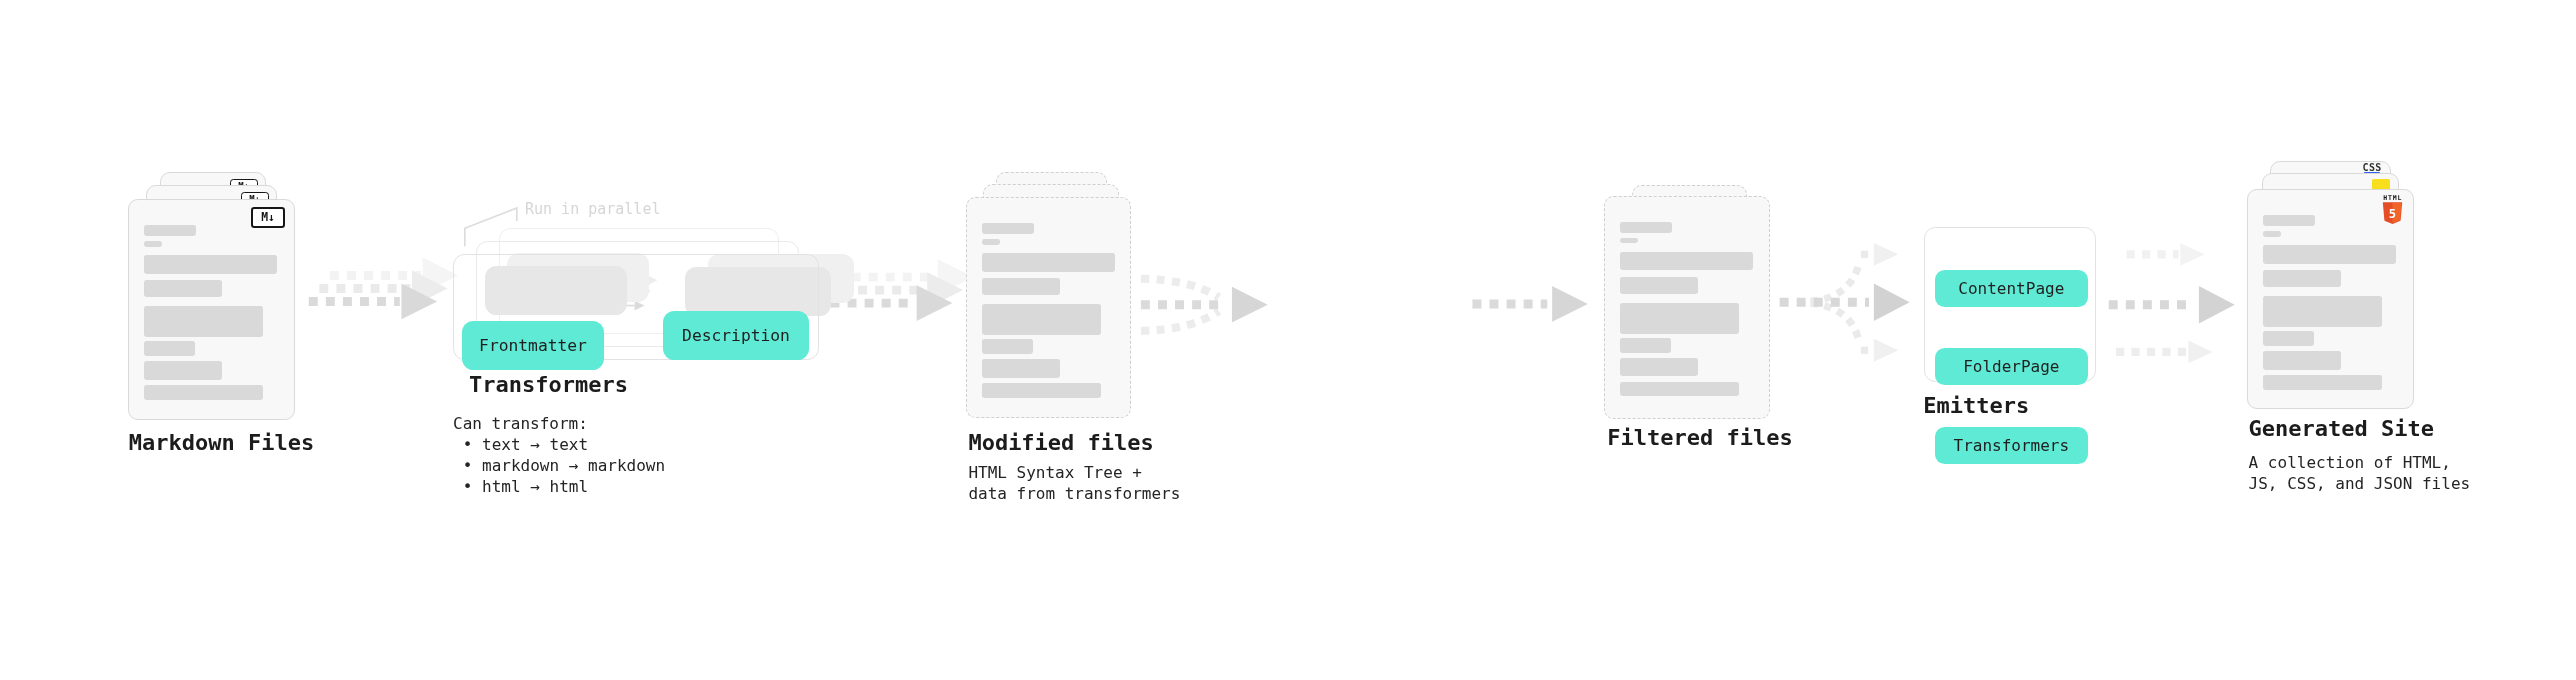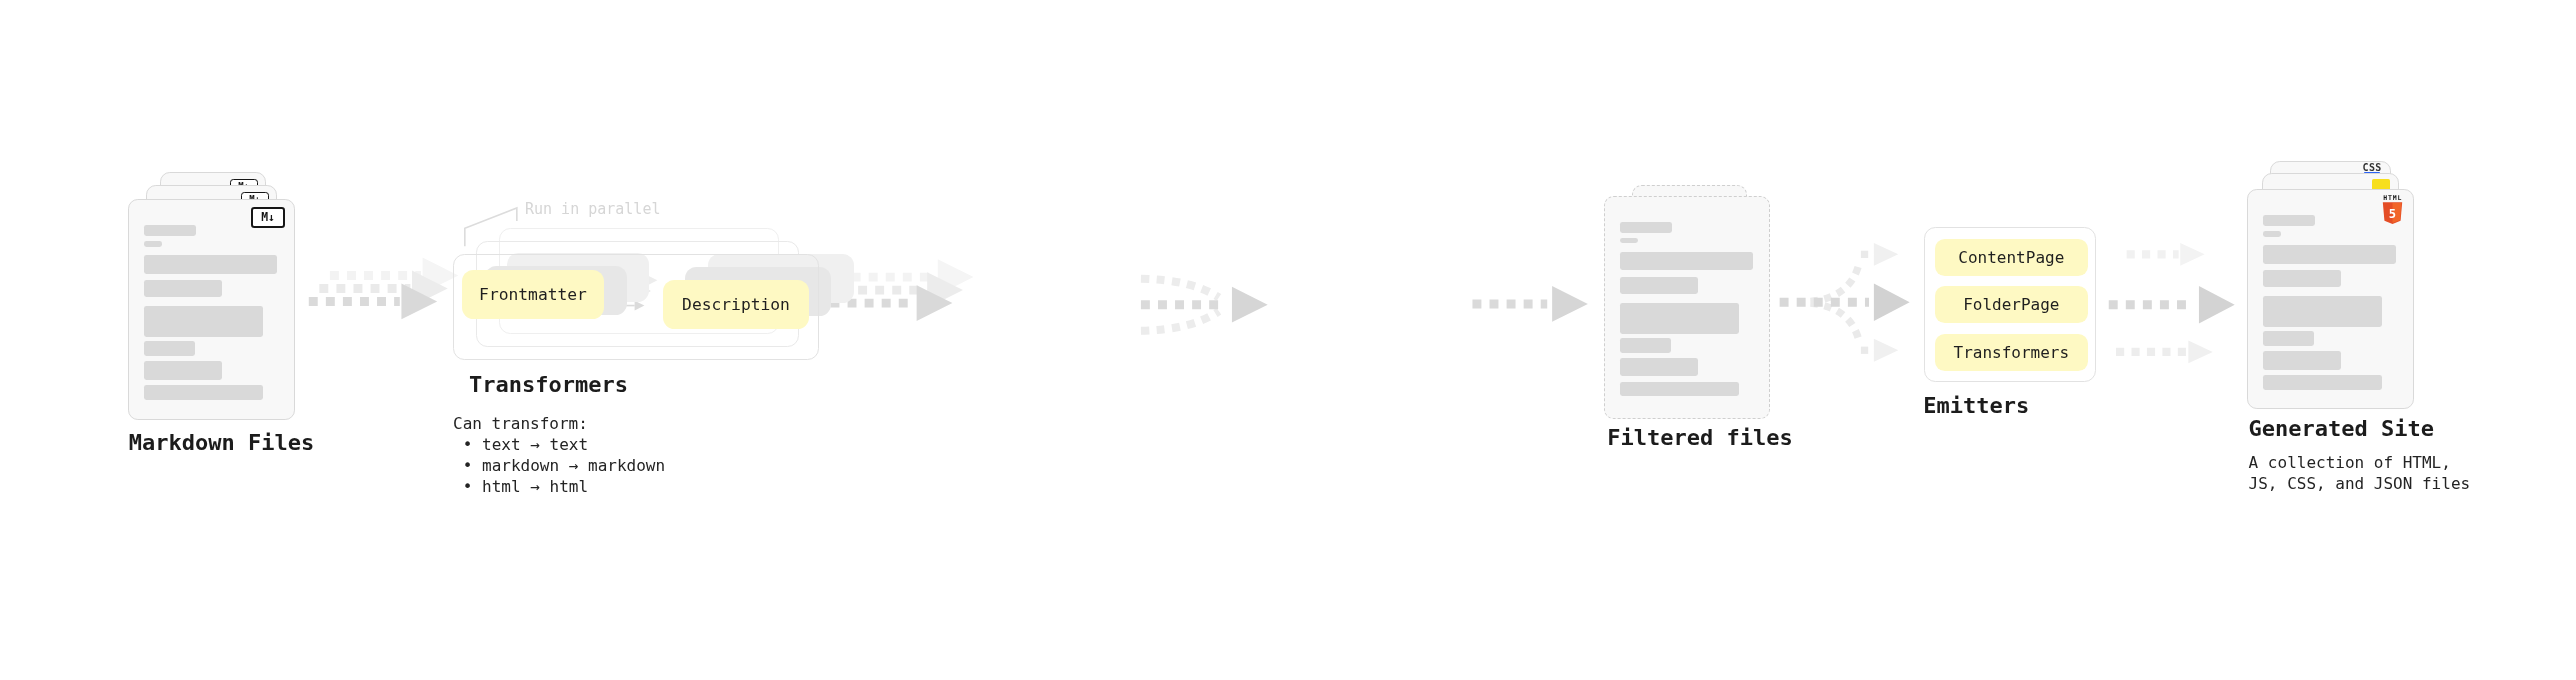--- a/index.html
+++ b/index.html
@@ -12,22 +12,22 @@
   .doc{position:absolute;background:#f8f8f8;border:1.6px solid #d9d9d9;border-radius:9.8px;box-sizing:border-box;}
   .doc.dashed{border:1.6px dashed #cfcfcf;}
   .bar{position:absolute;background:#d9d9d9;border-radius:2.4px;}
 
   
   .md-badge{position:absolute;top:7.3px;right:9px;width:30px;height:16.3px;border:2.4px solid #161616;border-radius:3.3px;
             background:#fff;color:#161616;font-weight:bold;font-size:11.4px;line-height:16.3px;text-align:center;}
   .md-badge.sm{width:26px;height:13px;font-size:9px;line-height:13px;border-width:1.6px;top:5.7px;right:7.3px;}
 
   
-  .chip{position:absolute;background:#fef9c3;border-radius:11.4px;display:flex;align-items:center;justify-content:center;
-        font-size:16.3px;color:#1f1f1f;white-space:nowrap;box-sizing:border-box;}
+  .chip{position:absolute;background:#5eead4;border-radius:11.4px;display:flex;align-items:center;justify-content:center;
+        font-size:16.3px;color:#1f1f1f;white-space:nowrap;box-sizing:border-box;margin-top:31px;}
   .ghost{position:absolute;border-radius:11.4px;}
   .g1{background:#e7e7e7;} .g2{background:#f0f0f0;}
   .framebox{position:absolute;border:1.6px solid #e2e2e2;border-radius:11.4px;box-sizing:border-box;background:transparent;}
   .framebox.mid{border-color:#e9e9e9;} .framebox.back{border-color:#efefef;}
   .framebox.filled{background:#fff;}
   .chip-col{display:flex;flex-direction:column;gap:10.6px;padding:10.6px 9.8px;}
   .chip-col .chip{position:static;width:153px;height:37px;border-radius:9.8px;font-size:16px;flex:none;}
 
   
   .title{position:absolute;font-size:22px;font-weight:700;line-height:26px;color:#1c1c1c;white-space:nowrap;}
@@ -144,32 +144,49 @@
 
   <div class="sec" style="left:453px;top:200px;width:390px;height:309px;">
     <div class="annotation" style="left:72px;top:0px;">Run in parallel</div>
     <div class="framebox back" style="left:46px;top:28px;width:280px;height:106px;"></div>
     <div class="framebox mid" style="left:23px;top:41px;width:323px;height:106px;"></div>
     <div class="ghost g2" style="left:54px;top:53px;width:142px;height:49px;"></div>
     <div class="ghost g2" style="left:255px;top:54px;width:146px;height:49px;"></div>
     <div class="ghost g1" style="left:32px;top:66px;width:142px;height:49px;"></div>
     <div class="ghost g1" style="left:232px;top:67px;width:146px;height:49px;"></div>
     <div class="framebox" style="left:0px;top:54px;width:366px;height:106px;"></div>
-    <div class="chip" style="left:9px;top:70px;width:142px;height:49px;">Frontmatter</div>
+    <div class="chip" style="left:9px;top:90px;width:142px;height:49px;">Frontmatter</div>
     <div class="chip" style="left:210px;top:80px;width:146px;height:49px;">Description</div>
     <div class="title" style="left:16px;top:172px;">Transformers</div>
     <div class="body-text" style="left:0px;top:213px;">Can transform:</div>
     <div class="bullets" style="left:9.8px;top:234px;">
 
     <div>• text → text</div>
         <div>• markdown → markdown</div>
         <div>• html → html</div>
       </div>
   </div>
 
+  <div class="sec" style="left:966px;top:172px;width:228px;height:341px;">
+    <div class="doc dashed" style="left:30px;top:0px;width:111px;height:50px;"></div>
+    <div class="doc dashed" style="left:17px;top:12.2px;width:136px;height:60px;"></div>
+    <div class="doc dashed skeleton" style="left:0px;top:25px;width:165px;height:221px;">
+        <div class="bar" style="left: 15.4px; top: 25px; width: 52px; height: 11.4px;"></div>
+        <div class="bar" style="left: 15.4px; top: 41px; width: 18px; height: 5.7px;"></div>
+        <div class="bar" style="left: 15.4px; top: 55px; width: 133px; height: 18.7px;"></div>
+        <div class="bar" style="left: 15.4px; top: 80px; width: 78px; height: 17px;"></div>
+        <div class="bar" style="left: 15.4px; top: 106px; width: 119px; height: 31px;"></div>
+        <div class="bar" style="left: 15.4px; top: 141px; width: 51px; height: 15.4px;"></div>
+        <div class="bar" style="left: 15.4px; top: 161px; width: 78px; height: 18.7px;"></div>
+        <div class="bar" style="left: 15.4px; top: 185px; width: 119px; height: 14.6px;"></div>
+      </div>
+    <div class="title" style="left:2.4px;top:258px;">Modified files</div>
+    <div class="body-text" style="left:2.4px;top:290px;">HTML Syntax Tree +
+data from transformers</div>
+  </div>
 
 
   <div class="sec" style="left:1604px;top:185px;width:228px;height:293px;">
     <div class="doc dashed" style="left:28.4px;top:0px;width:115px;height:47px;"></div>
     <div class="doc dashed skeleton" style="left:0px;top:10.6px;width:166px;height:223px;">
         <div class="bar" style="left: 15.4px; top: 25px; width: 52px; height: 11.4px;"></div>
         <div class="bar" style="left: 15.4px; top: 41px; width: 18px; height: 5.7px;"></div>
         <div class="bar" style="left: 15.4px; top: 55px; width: 133px; height: 18.7px;"></div>
         <div class="bar" style="left: 15.4px; top: 80px; width: 78px; height: 17px;"></div>
         <div class="bar" style="left: 15.4px; top: 106px; width: 119px; height: 31px;"></div>

